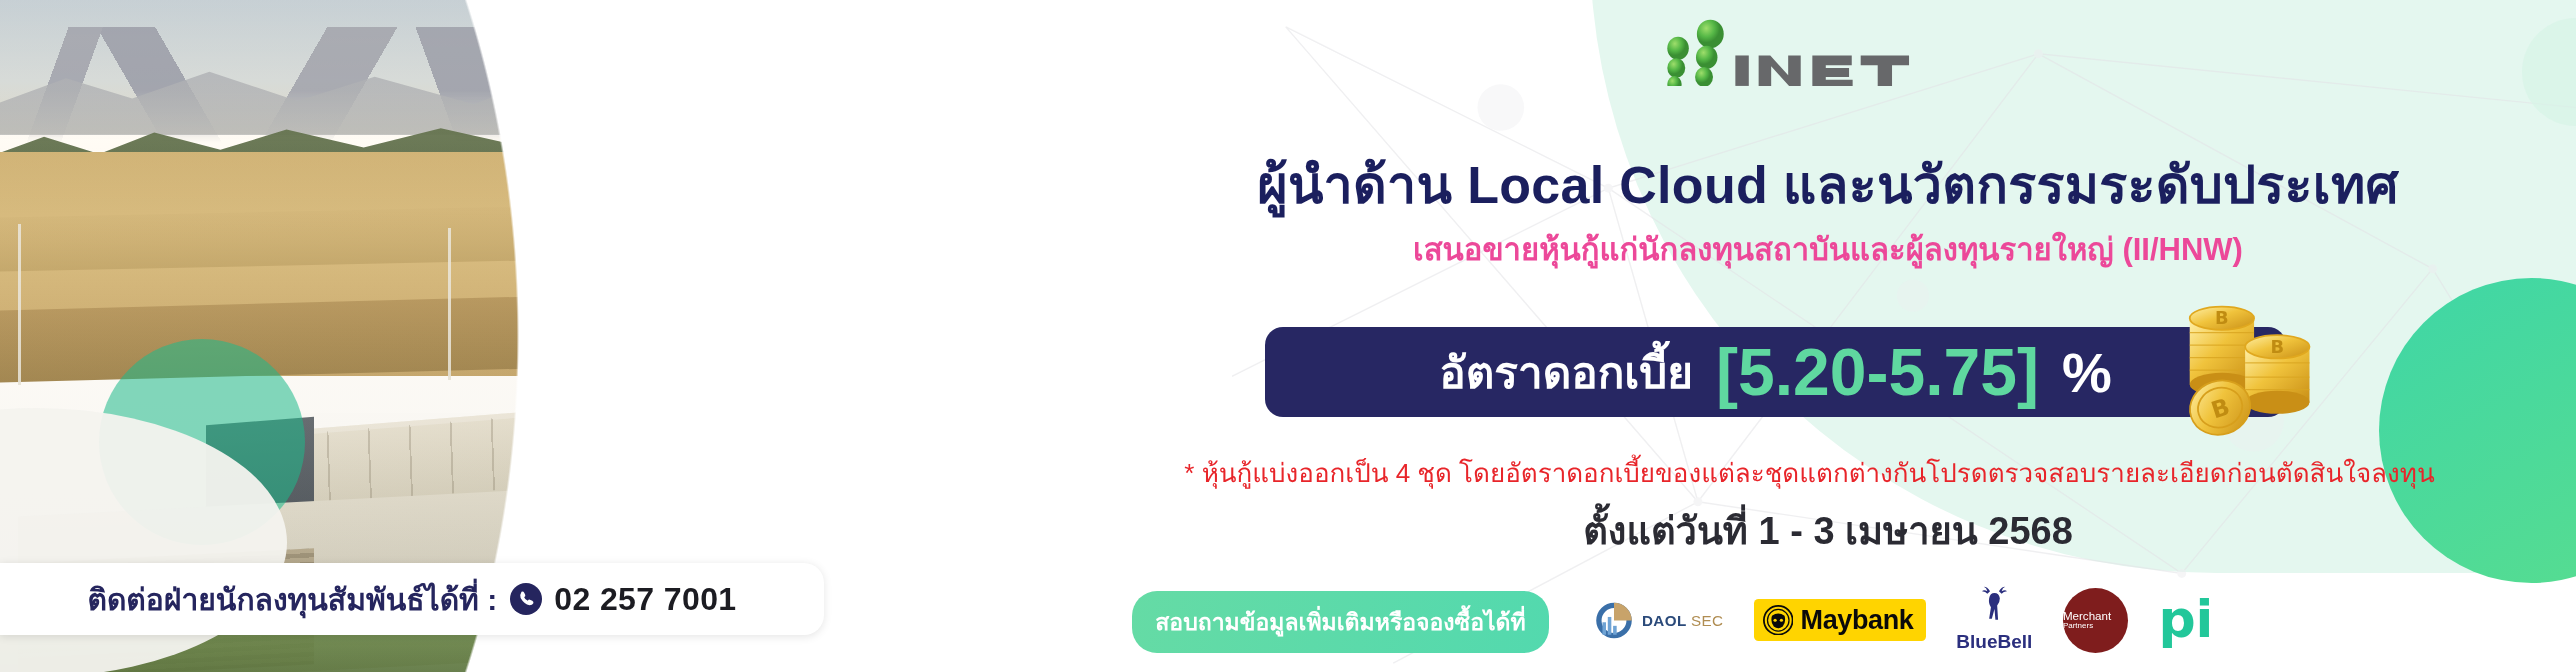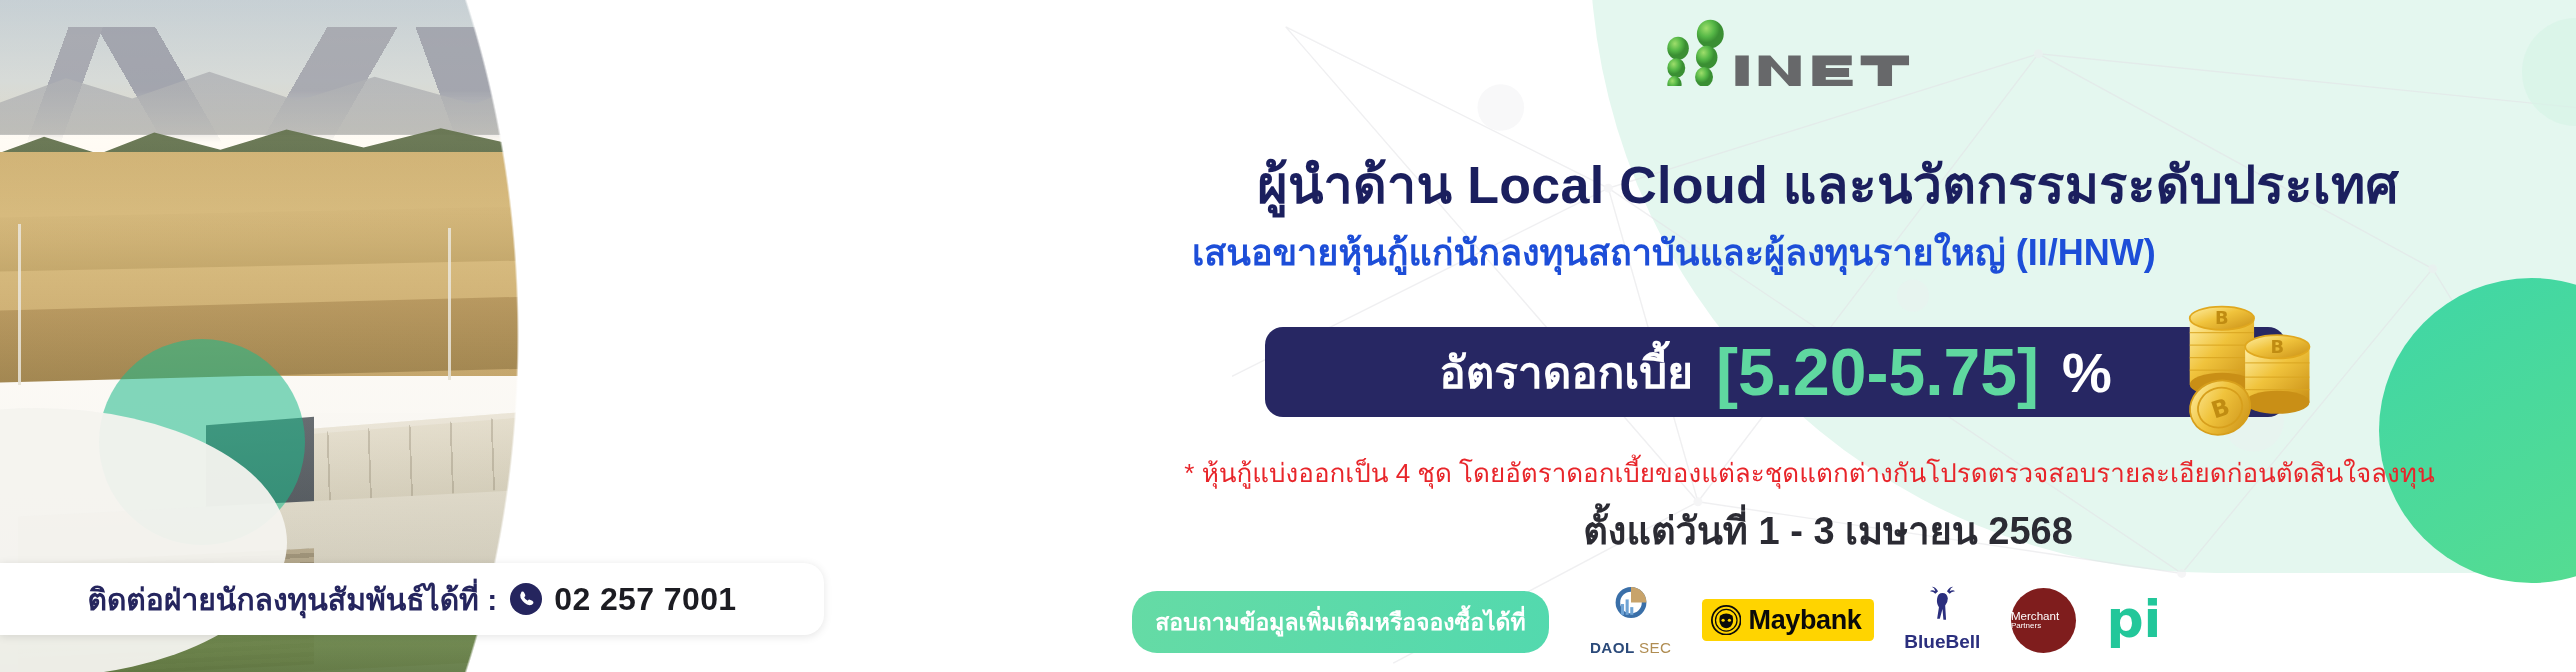--- a/index.html
+++ b/index.html
@@ -147,22 +147,22 @@
 
   
   .headline{
     position:absolute; left:1192px; top:143px; width:1272px;
     text-align:center;
     font-size:52px; font-weight:bold; color:#1b1f5e;
     letter-spacing:0.3px; white-space:nowrap;
   }
   .subhead{
     position:absolute; left:1192px; top:224px; width:1272px;
-    text-align:left;
-    font-size:36px; font-weight:bold; color:#1d4ed8;
+    text-align:center;
+    font-size:31px; font-weight:bold; color:#ec4899;
     white-space:nowrap;
   }
 
   
   .rate-wrap{ position:absolute; left:1265px; top:327px; width:1021px; height:90px; }
   .rate-box{
     position:absolute; left:0; top:0; width:1021px; height:90px;
     background:#272763;
     border-radius:18px;
     display:flex; align-items:center; justify-content:center; gap:23px;
@@ -387,21 +387,21 @@
   </div>
 
   <div class="disclaimer">* หุ้นกู้แบ่งออกเป็น 4 ชุด โดยอัตราดอกเบี้ยของแต่ละชุดแตกต่างกันโปรดตรวจสอบรายละเอียดก่อนตัดสินใจลงทุน</div>
   <div class="date-line">ตั้งแต่วันที่ 1 - 3 เมษายน 2568</div>
 
   <div class="cta">สอบถามข้อมูลเพิ่มเติมหรือจองซื้อได้ที่</div>
 
   <div class="partners">
 
 
-    <div class="plogo" style="flex-direction:column; gap:18px">
+    <div class="plogo" style="flex-direction:row; gap:4px">
       <svg width="48" height="43" viewBox="0 0 54 48">
         <path d="M27 4 a20 20 0 1 0 0 40 a20 20 0 0 0 0 -40 Z M27 10 a14 14 0 1 1 0 28 a14 14 0 0 1 0 -28 Z" fill="#3a6fa8"></path>
         <path d="M27 4 a20 20 0 0 1 20 20 h-20 Z" fill="#c8a36a"></path>
         <g fill="#6fa3d4">
             <rect x="14" y="26" width="4" height="14"></rect>
             <rect x="20" y="20" width="4" height="20"></rect>
             <rect x="26" y="30" width="4" height="10"></rect>
           </g>
       </svg>
       <div class="daol-txt">

